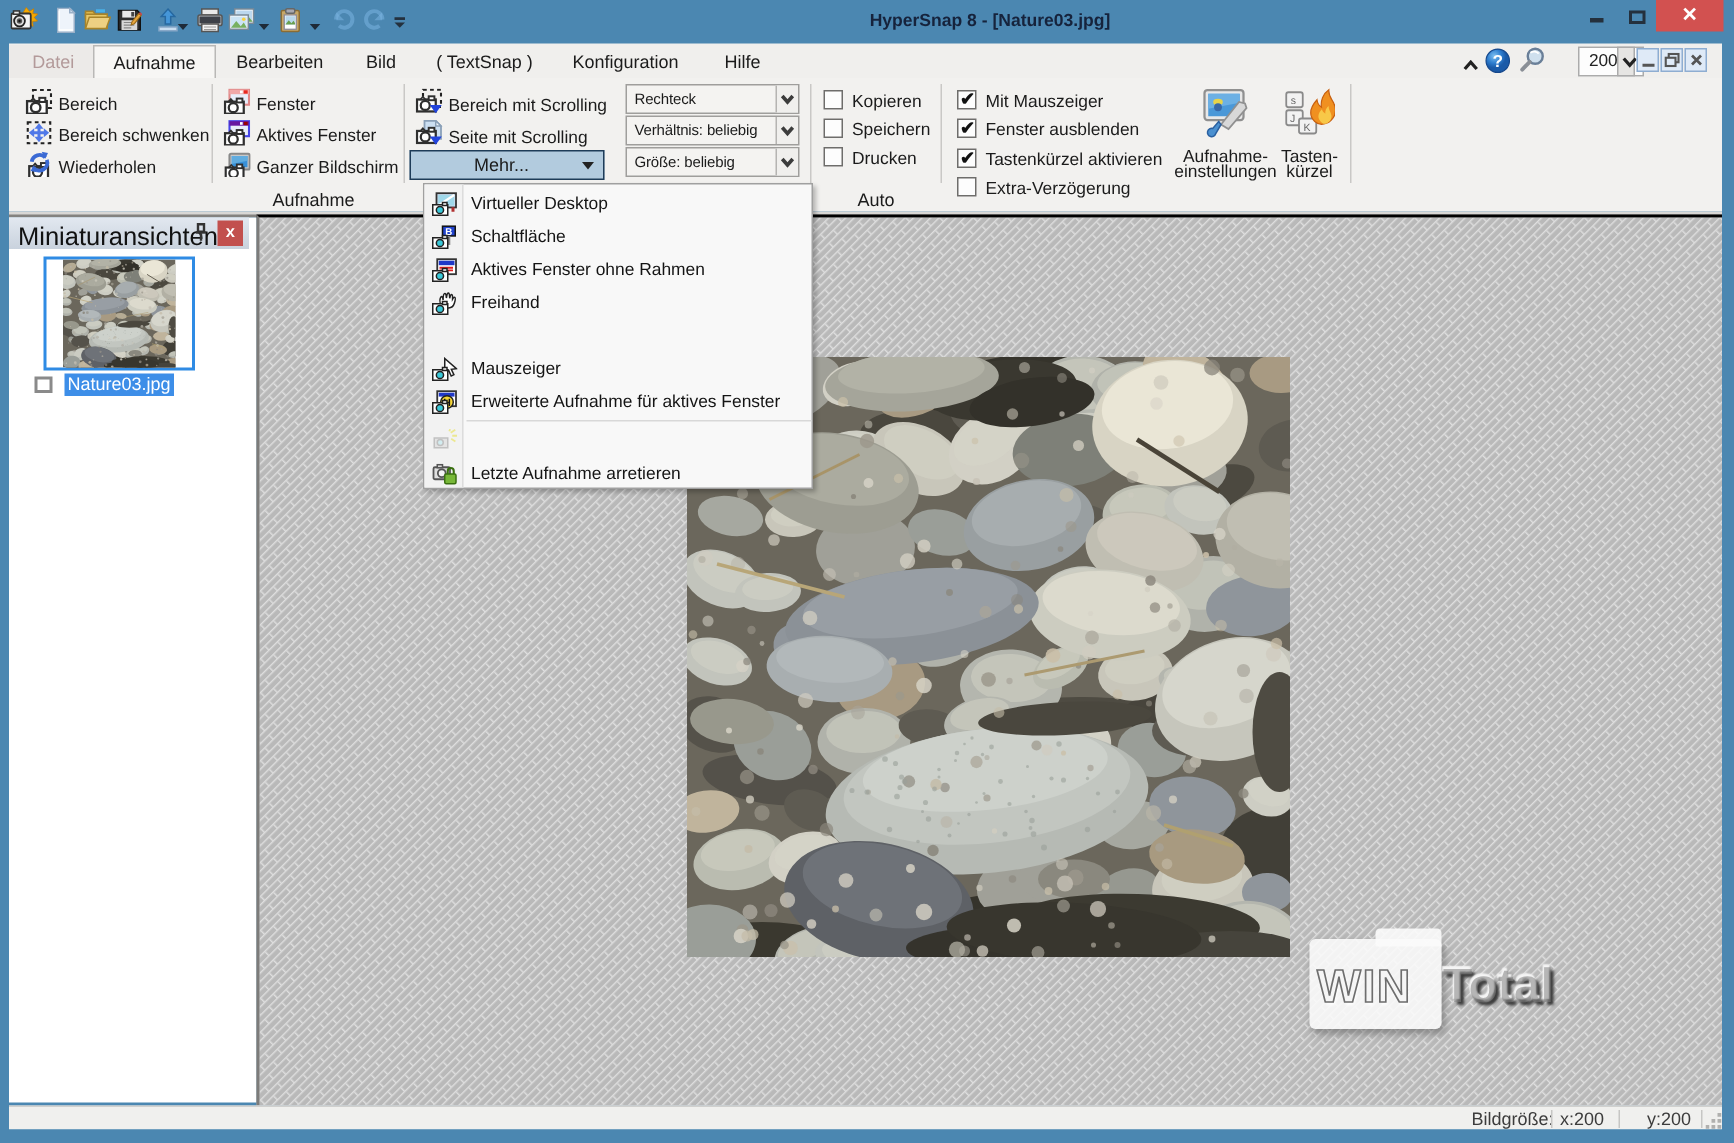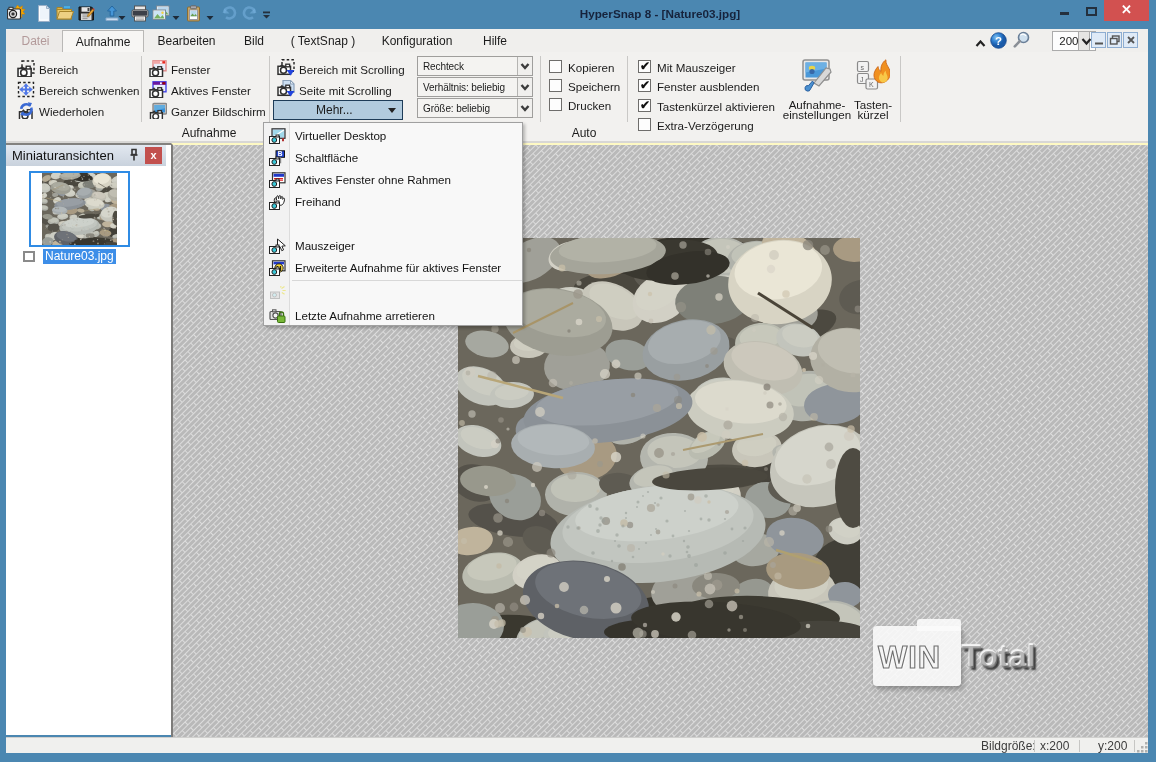--- a/index.html
+++ b/index.html
@@ -34,39 +34,39 @@
 .cblbl { position:absolute; white-space:nowrap; font-size:11.6px; }
 .chk { position:absolute; font-size:12px; font-weight:bold; color:#111; margin:-2px 0 0 1px; }
 #ribbon-bottom1 { position:absolute; left:6px; top:141px; width:1142px; height:3px; background:#d8d7d5; }
 #ribbon-bottom2 { position:absolute; left:6px; top:143px; width:1142px; height:2px; background:#83827f; }
 
 .bigbtn { position:absolute; top:6px; width:80px; text-align:center; }
 .bigbtn .cap { margin-top:8px; line-height:9.5px; font-size:11.6px; }
 
 #panel { position:absolute; left:6px; top:145px; width:165px; height:590px; background:#fff; }
 #panelhdr { position:absolute; left:0; top:0; width:160px; height:21px; background:linear-gradient(#e2e8f0,#c9d2dd); }
-#panelhdr .t { position:absolute; left:6px; top:3px; font-size:13px; color:#111; }
+#panelhdr .t { position:absolute; left:6px; top:3px; font-size:17px; color:#111; }
 #pin { position:absolute; left:122px; top:3px; font-size:13px; color:#222; }
 #px { position:absolute; left:139px; top:2px; width:17px; height:17px; background:#c2504e; color:#fff; font-size:11px; font-weight:bold; text-align:center; line-height:16px; }
 #thumbbox { position:absolute; left:23px; top:26px; width:101px; height:76px; border:2px solid #2f8be4; background:#fff; }
 #thumbimg { position:absolute; left:11px; top:0px; width:75px; height:72px; }
 #thumbchk { position:absolute; left:17px; top:106px; width:12px; height:11px; border:2px solid #8a8a8a; background:#fff; }
 #thumbname { position:absolute; left:37px; top:104px; height:15px; line-height:15px; padding:0 2px; background:#3d8ee8; color:#fff; font-size:12px; }
 
-#canvas { position:absolute; left:171px; top:143px; width:977px; height:594px; border-left:2px solid #7d7c7a; border-top:2px solid #fef9c3; background:#b9b9b9;text-align:center; }
+#canvas { position:absolute; left:171px; top:143px; width:977px; height:594px; border-left:2px solid #7d7c7a; border-top:2px solid #000000; background:#b9b9b9;text-align:center; }
 #hatch { position:absolute; left:0; top:0; width:100%; height:100%; }
 #photo { position:absolute; left:285px; top:93px; width:402px; height:400px; }
 
 #wm { position:absolute; left:697px; top:473px; width:180px; height:75px; }
 #wmfolder { position:absolute; left:3px; top:8px; width:88px; height:60px; background:rgba(251,251,251,0.88); border-radius:4px; box-shadow:2px 3px 5px rgba(100,100,100,0.6); }
 #wmtab { position:absolute; left:47px; top:1px; width:44px; height:12px; background:rgba(251,251,251,0.9); border-radius:3px 3px 0 0; }
 #wmwin { position:absolute; left:8px; top:22px; font-size:31px; font-weight:bold; letter-spacing:1px; color:rgba(244,244,244,0.95); -webkit-text-stroke:1.1px #6e6e6e; text-shadow:1px 2px 2px rgba(255,255,255,0.9); }
 #wmtotal { position:absolute; left:92px; top:21px; font-size:32px; font-weight:bold; color:rgba(130,130,130,0.55); text-shadow:-1px -2px 1px #f5f5f5, 2px 2px 2px #3a3a3a; }
 
-#menu { position:absolute; left:263px; top:122px; width:260px; height:204px; background:#f8f8f8; border:1px solid #a0a0a0; box-shadow:2px 2px 3px rgba(0,0,0,0.25);text-align:right; }
+#menu { position:absolute; left:282px; top:122px; width:260px; height:204px; background:#f8f8f8; border:1px solid #a0a0a0; box-shadow:2px 2px 3px rgba(0,0,0,0.25);text-align:right; }
 #menugutter { position:absolute; left:0; top:0; width:26px; height:100%; background:#f2f2f2; border-right:1px solid #dcdcdc; }
 .mi { position:absolute; left:0; width:100%; height:22px; }
 .mi .ic { position:absolute; left:5px; top:3px; }
 .mi .tx { position:absolute; left:31px; top:0; line-height:22px; font-size:11.6px; color:#141414; white-space:nowrap; }
 .mi.gray .tx { color:#a5a5a5; }
 #menusep { position:absolute; left:28px; top:157px; width:230px; height:1px; background:#d8d8d8; }
 #mehr { position:absolute; left:273px; top:100px; width:130px; height:20px; background:#b2cbde; border:1px solid #1e3c58; line-height:18px; }
 #mehr .t { margin-left:42px; }
 #mehr .arr { position:absolute; right:6px; top:7px; width:0; height:0; border-left:4px solid transparent; border-right:4px solid transparent; border-top:5px solid #222; }
 

